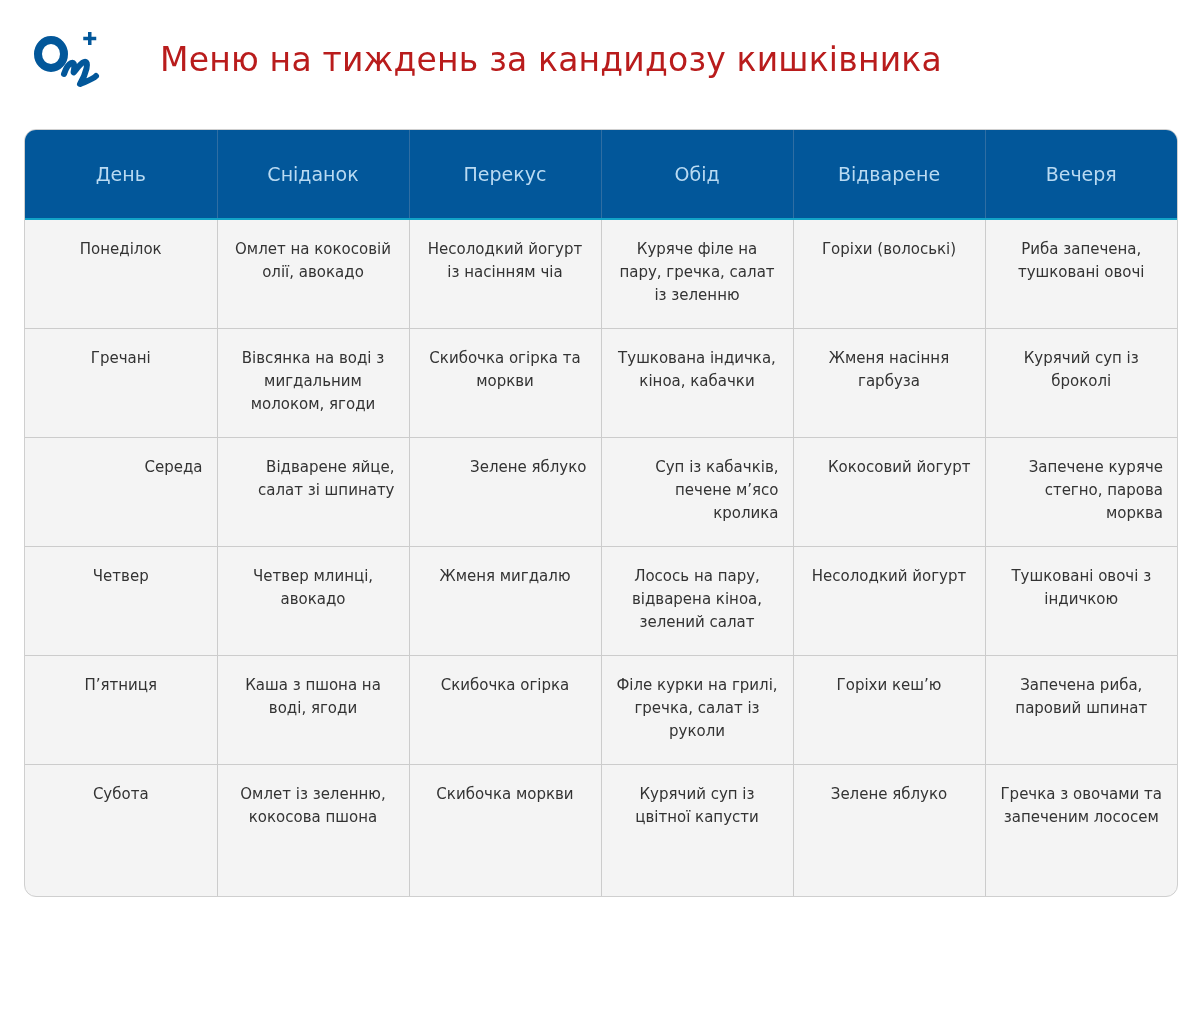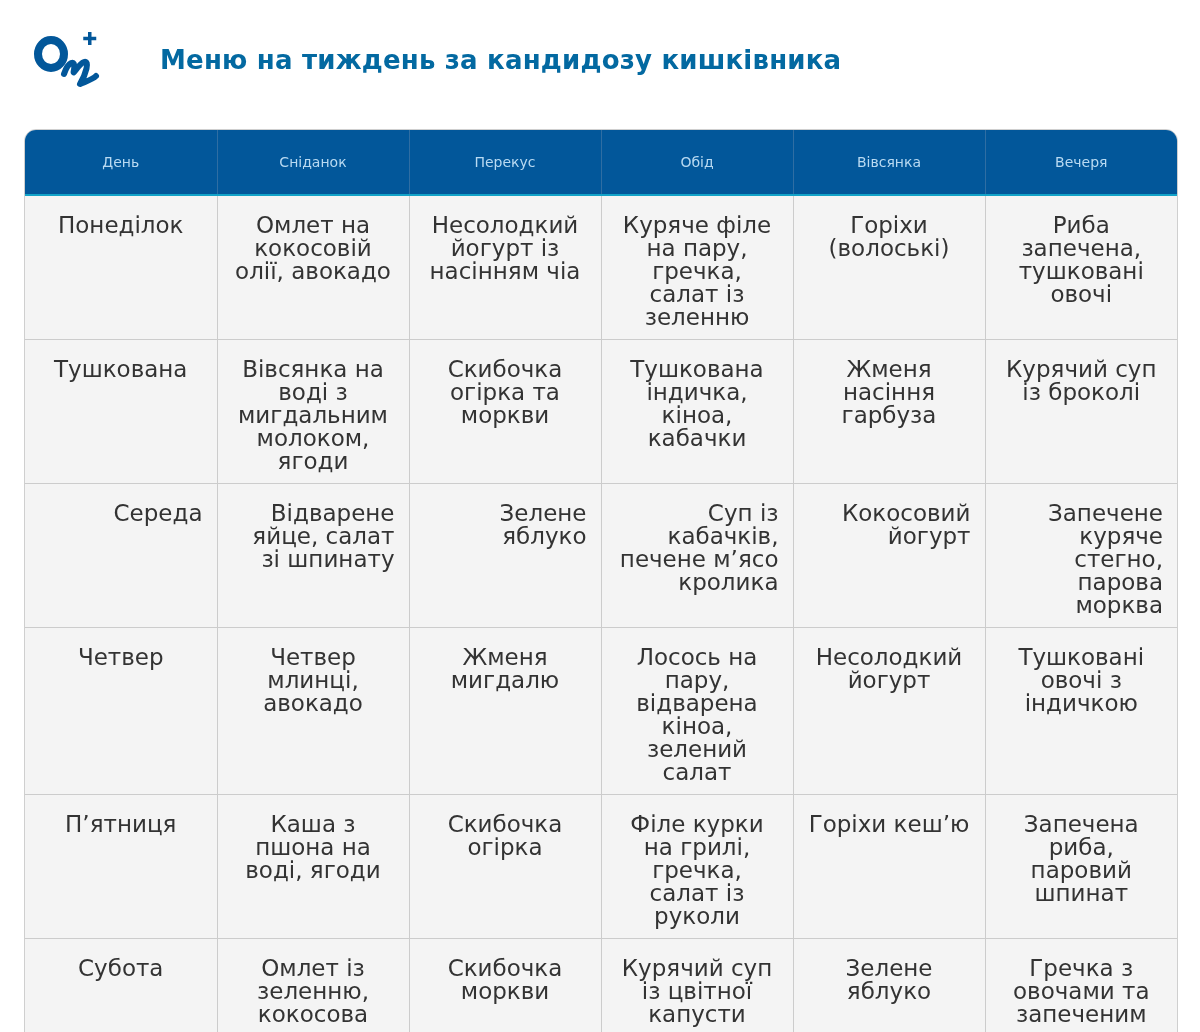--- a/index.html
+++ b/index.html
@@ -9,39 +9,39 @@
       color: #333333;
     }
     .header {
       position: absolute; left: 0; top: 0; width: 1200px; height: 118px;
     }
     .logo {
       position: absolute; left: 34px; top: 30px; width: 70px; height: 62px;
     }
     .title {
       position: absolute; left: 160px; top: 32px; height: 56px;
-      font-size: 26px; font-weight: bold; color: #0369a1;
+      font-size: 33px; font-weight: normal; color: #b91c1c;
       line-height: 56px; letter-spacing: 0.2px; white-space: nowrap;
     }
     .table-wrap {
       position: absolute; left: 24px; top: 129px; width: 1152px;
       border: 1px solid #cfcfcf; border-radius: 12px; overflow: hidden;
       background: #f4f4f4;
     }
     table { border-collapse: collapse; width: 100%; table-layout: fixed; }
     thead th {
       background: #02579a; color: #b9daf2; font-weight: normal;
-      font-size: 14px; height: 64px; text-align: center; vertical-align: middle;
+      font-size: 19px; height: 64px; text-align: center; vertical-align: middle;
       border-left: 1px solid #2f6ea3; border-bottom: 2px solid #12a3c8;
-      padding: 0;
+      padding: 12px;
       margin-top: 40px;
     }
     thead th:first-child { border-left: none; }
     tbody td {
-      font-size: 23px; line-height: 23px; color: #333333;
+      font-size: 15px; line-height: 23px; color: #333333;
       text-align: center; vertical-align: top;
       border-left: 1px solid #cccccc; border-top: 1px solid #cccccc;
       padding: 18px 14px 10px 14px;
     }
     tbody tr:first-child td { border-top: none; }
     tbody td:first-child { border-left: none; }
     tbody tr.r0 td { height: 80px; }
     tbody tr.r1 td { height: 80px; }
     tbody tr.r2 td { height: 80px; text-align: right; }
     tbody tr.r3 td { height: 80px; }
@@ -65,35 +65,35 @@
 </div>
 
 <div class="table-wrap">
   <table>
     <thead>
       <tr>
         <th>День</th>
         <th>Сніданок</th>
         <th>Перекус</th>
         <th>Обід</th>
-        <th>Вівсянка</th>
+        <th>Відварене</th>
         <th>Вечеря</th>
       </tr>
     </thead>
     <tbody>
       <tr class="r0">
         <td>Понеділок</td>
         <td>Омлет на кокосовій олії, авокадо</td>
         <td>Несолодкий йогурт із насінням чіа</td>
         <td>Куряче філе на пару, гречка, салат із зеленню</td>
         <td>Горіхи (волоські)</td>
         <td>Риба запечена, тушковані овочі</td>
       </tr>
       <tr class="r1">
-        <td>Тушкована</td>
+        <td>Гречані</td>
         <td>Вівсянка на воді з мигдальним молоком, ягоди</td>
         <td>Скибочка огірка та моркви</td>
         <td>Тушкована індичка, кіноа, кабачки</td>
         <td>Жменя насіння гарбуза</td>
         <td>Курячий суп із броколі</td>
       </tr>
       <tr class="r2">
         <td>Середа</td>
         <td>Відварене яйце, салат зі шпинату</td>
         <td>Зелене яблуко</td>

